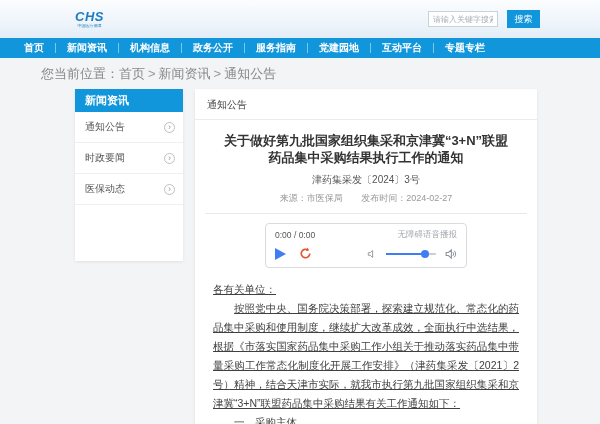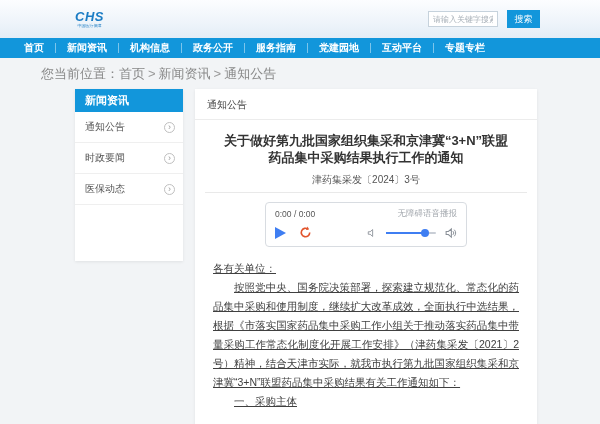--- a/index.html
+++ b/index.html
@@ -111,20 +111,24 @@
       <span>医保动态</span>
       <span class="chev">›</span>
     </div>
   </aside>
 
   <main class="main-card">
     <div class="section-label">通知公告</div>
     <div class="article">
       <h1 class="title">关于做好第九批国家组织集采和京津冀“3+N”联盟药品集中采购结果执行工作的通知</h1>
       <div class="doc-num">津药集采发〔2024〕3号</div>
+      <div class="meta">
+        <span>来源：市医保局</span>
+        <span>发布时间：2024-02-27</span>
+      </div>
       <div class="divider"></div>
 
       <div class="audio-player">
         <div class="ap-row1">
           <span class="ap-time">0:00 / 0:00</span>
           <span class="ap-label">无障碍语音播报</span>
         </div>
         <div class="ap-row2">
           <span class="play-btn"></span>
           <span class="loop-btn">

